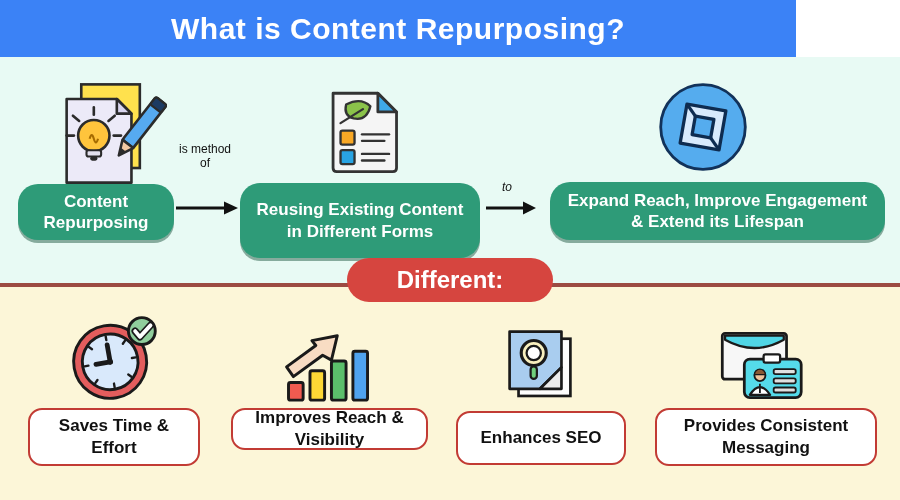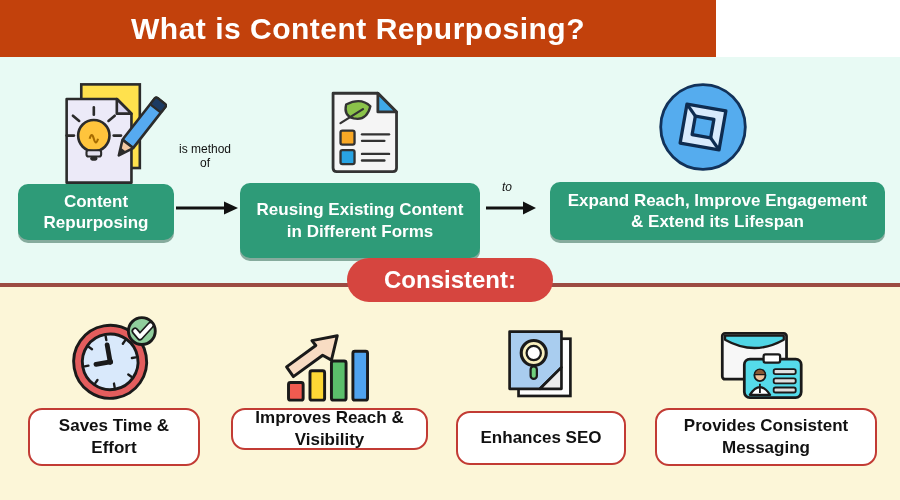--- a/index.html
+++ b/index.html
@@ -1,28 +1,28 @@
 <!DOCTYPE html>
 <html><head>
 <meta charset="utf-8">
 <style>
   html,body{margin:0;padding:0;background:#fff;}
   .stage{position:relative;width:900px;height:500px;overflow:hidden;
          font-family:"Liberation Sans",sans-serif;}
   .abs{position:absolute;}
 
   
-  .header{left:0;top:0;width:716px;height:57px;background:#c2410c;
+  .header{left:0;top:0;width:796px;height:57px;background:#3b82f6;
           display:flex;align-items:center;justify-content:center;}
   .header h1{margin:0;color:#fff;font-size:30px;font-weight:bold;letter-spacing:.5px;}
 
   
   .flow-section{left:0;top:57px;width:900px;height:226px;background:#E8FAF4;}
 
-  .green-box{background:#2E9B78;border-radius:10px;color:#fff;font-weight:bold;
+  .green-box{background:#2E9B78;border-radius:20px;color:#fff;font-weight:bold;
              display:flex;align-items:center;justify-content:center;text-align:center;
              font-size:17px;line-height:1.25;box-shadow:0 3px 0 rgba(15,75,50,.45);
              padding:16px 10px;box-sizing:border-box;}
 
   .connector-label{color:#111;font-size:12px;text-align:center;line-height:1.15;}
 
   
   .adv-section{left:0;top:283px;width:900px;height:217px;background:#FCF6D8;
                border-top:4px solid #9C4B42;box-sizing:border-box;}
   .adv-pill{left:347px;top:258px;width:206px;height:44px;background:#D6453F;
@@ -125,21 +125,21 @@
       </g>
     </svg>
   </div>
 
   <div class="abs green-box" style="left:550px;top:182px;width:335px;height:58px;">
     <span>Expand Reach, Improve Engagement &amp; Extend its Lifespan</span>
   </div>
 
   <div class="abs adv-section"></div>
   <div class="abs adv-pill">
-    <span>Consistent:</span>
+    <span>Different:</span>
   </div>
 
   <div class="abs" style="left:66px;top:310px;width:96px;height:96px;">
     <svg width="96" height="96" viewBox="0 0 100 100">
       <g transform="rotate(-10 46 54)">
         <circle cx="46" cy="54" r="38" fill="#E35D5D" stroke="#1a1a1a" stroke-width="3"></circle>
         <circle cx="46" cy="54" r="29" fill="#D9E9FB" stroke="#1a1a1a" stroke-width="3"></circle>
         <g stroke="#1a1a1a" stroke-width="2.5" stroke-linecap="round">
           <line x1="69" y1="54" x2="73" y2="54"></line>
           <line x1="23" y1="54" x2="19" y2="54"></line>

